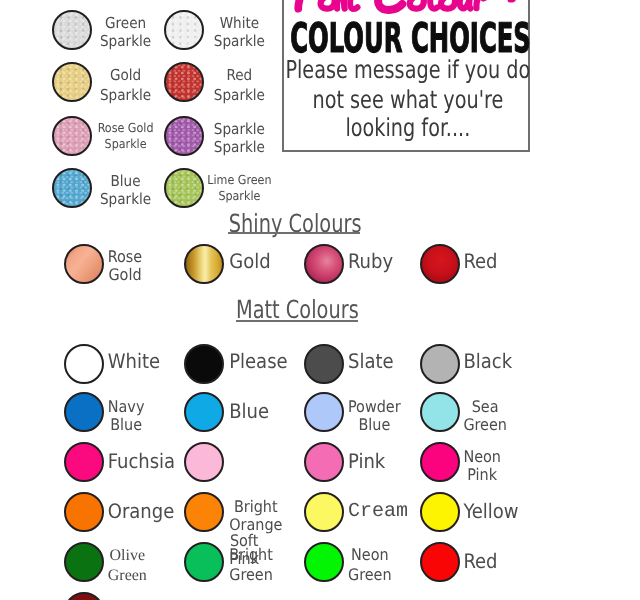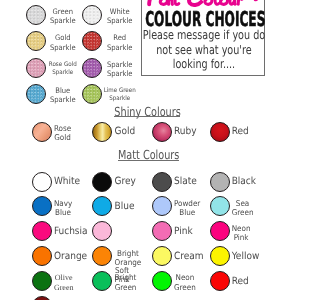--- a/index.html
+++ b/index.html
@@ -133,21 +133,21 @@
         <div>Red</div>
       </div>
       <div class="secheading" style="left: 112.736px; top: 148.6px;">Matt Colours</div>
       <div class="secrule" style="left: 117.693px; width: 61.4135px; top: 160.2px;"></div>
       <div class="sw" style="left: 31.7px; top: 171.6px; width: 20px; height: 20px; background: rgb(255, 255, 255); border: 1px solid rgb(35, 31, 32);"></div>
       <div class="lbl" style="font-size: 10px; line-height: 12px; text-align: center; left: 53.9px; top: 176.1px; white-space: nowrap;">
         <div>White</div>
       </div>
       <div class="sw" style="left: 92.4px; top: 171.6px; width: 20px; height: 20px; background: rgb(10, 10, 10); border: 1px solid rgb(35, 31, 32);"></div>
       <div class="lbl" style="font-size: 10px; line-height: 12px; text-align: center; left: 114.6px; top: 176.1px; white-space: nowrap;">
-        <div>Grey</div>
+        <div>Please</div>
       </div>
       <div class="sw" style="left: 151.8px; top: 171.6px; width: 20px; height: 20px; background: rgb(76, 76, 76); border: 1px solid rgb(35, 31, 32);"></div>
       <div class="lbl" style="font-size: 10px; line-height: 12px; text-align: center; left: 174px; top: 176.1px; white-space: nowrap;">
         <div>Slate</div>
       </div>
       <div class="sw" style="left: 209.5px; top: 171.6px; width: 20px; height: 20px; background: rgb(179, 179, 179); border: 1px solid rgb(35, 31, 32);"></div>
       <div class="lbl" style="font-size: 10px; line-height: 12px; text-align: center; left: 231.7px; top: 176.1px; white-space: nowrap;">
         <div>Black</div>
       </div>
       <div class="sw" style="left: 31.7px; top: 196.2px; width: 20px; height: 20px; background: rgb(9, 112, 196); border: 1px solid rgb(35, 31, 32);"></div>
@@ -190,21 +190,21 @@
       <div class="sw" style="left: 31.7px; top: 246.1px; width: 20px; height: 20px; background: rgb(249, 115, 0); border: 1px solid rgb(35, 31, 32);"></div>
       <div class="lbl" style="font-size: 10px; line-height: 12px; text-align: center; left: 53.9px; top: 250.6px; white-space: nowrap;">
         <div>Orange</div>
       </div>
       <div class="sw" style="left: 92.4px; top: 246.1px; width: 20px; height: 20px; background: rgb(251, 132, 6); border: 1px solid rgb(35, 31, 32);"></div>
       <div class="lbl" style="font-size: 8px; line-height: 9.2px; text-align: center; left: 114.6px; top: 248.58px; white-space: nowrap;">
         <div>Bright</div>
         <div>Orange</div>
       </div>
       <div class="sw" style="left: 151.8px; top: 246.1px; width: 20px; height: 20px; background: rgb(251, 248, 98); border: 1px solid rgb(35, 31, 32);"></div>
-      <div class="lbl" style="font-size: 10px; line-height: 12px; text-align: center; left: 174px; top: 250.6px; white-space: nowrap;">
+      <div class="lbl" style="font-size: 10px; line-height: 12px; text-align: center; left: 174px; top: 250.6px; white-space: nowrap; font-family: Liberation Mono, monospace;">
         <div>Cream</div>
       </div>
       <div class="sw" style="left: 209.5px; top: 246.1px; width: 20px; height: 20px; background: rgb(252, 244, 0); border: 1px solid rgb(35, 31, 32);"></div>
       <div class="lbl" style="font-size: 10px; line-height: 12px; text-align: center; left: 231.7px; top: 250.6px; white-space: nowrap;">
         <div>Yellow</div>
       </div>
       <div class="sw" style="left: 31.7px; top: 271px; width: 20px; height: 20px; background: rgb(11, 114, 17); border: 1px solid rgb(35, 31, 32);"></div>
       <div class="lbl" style="font-size: 8px; line-height: 9.2px; text-align: center; left: 53.9px; top: 273.48px; white-space: nowrap; font-family: Liberation Serif, serif;">
         <div>Olive</div>
         <div>Green</div>

